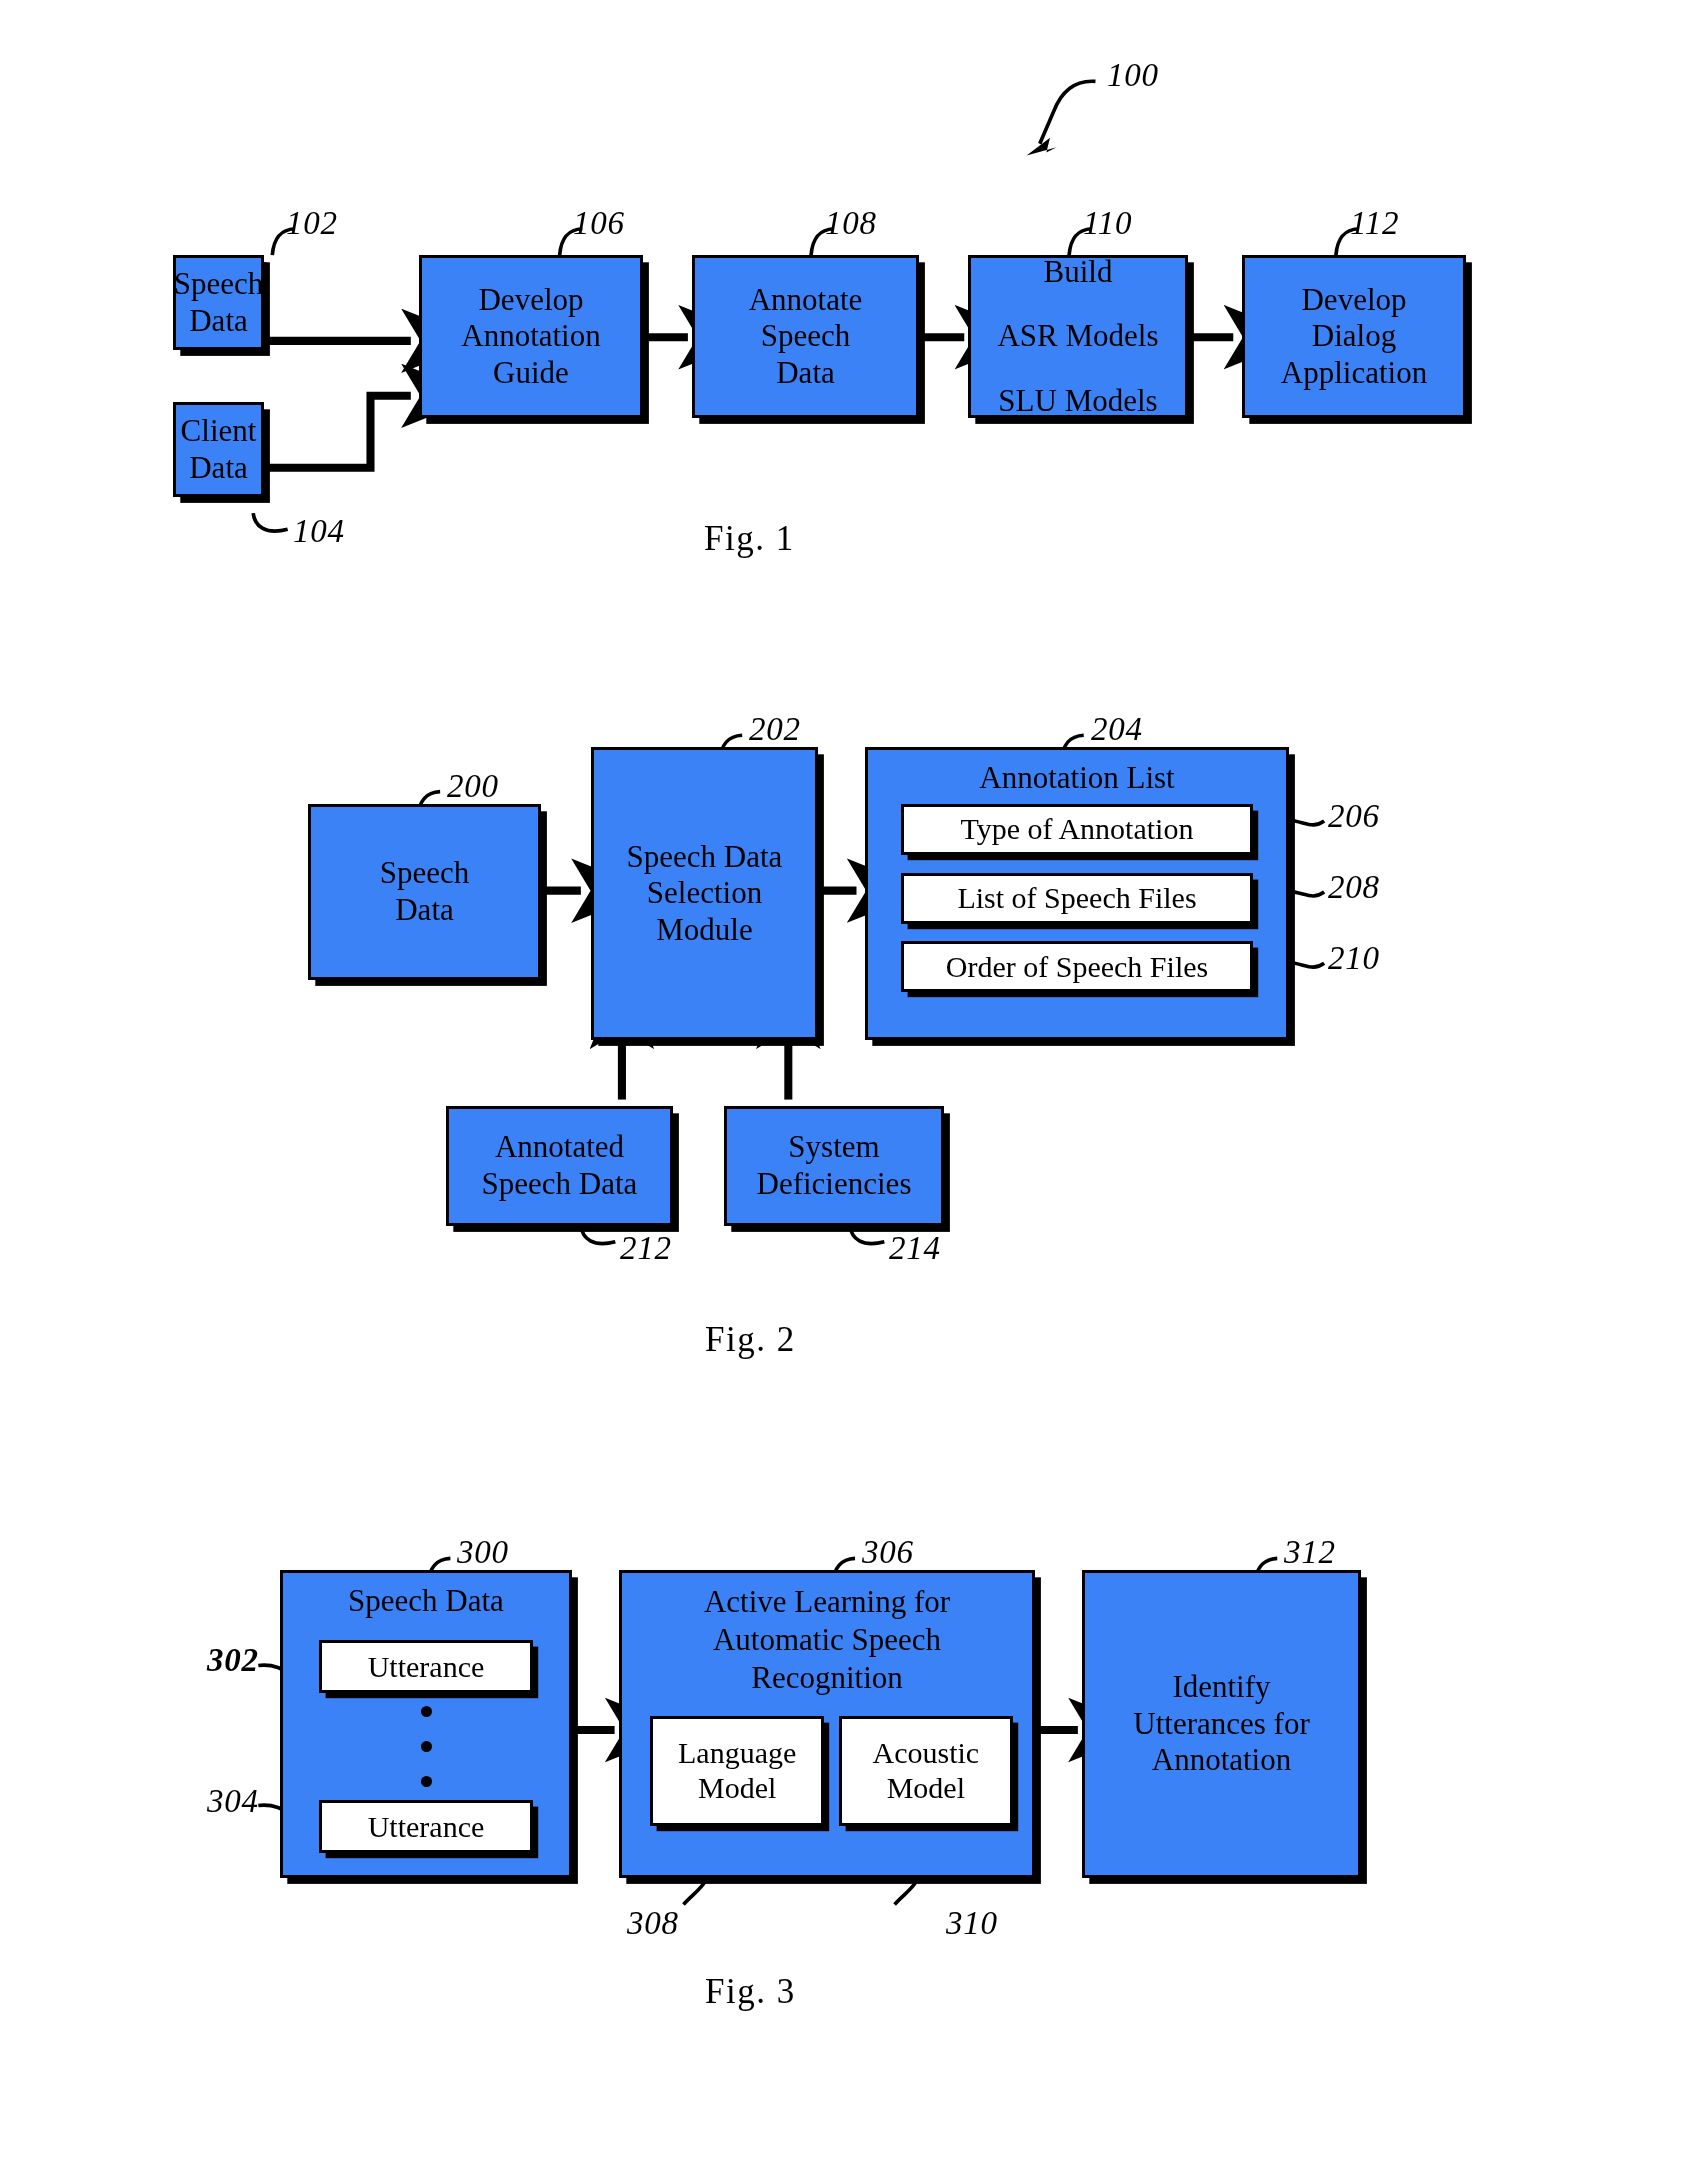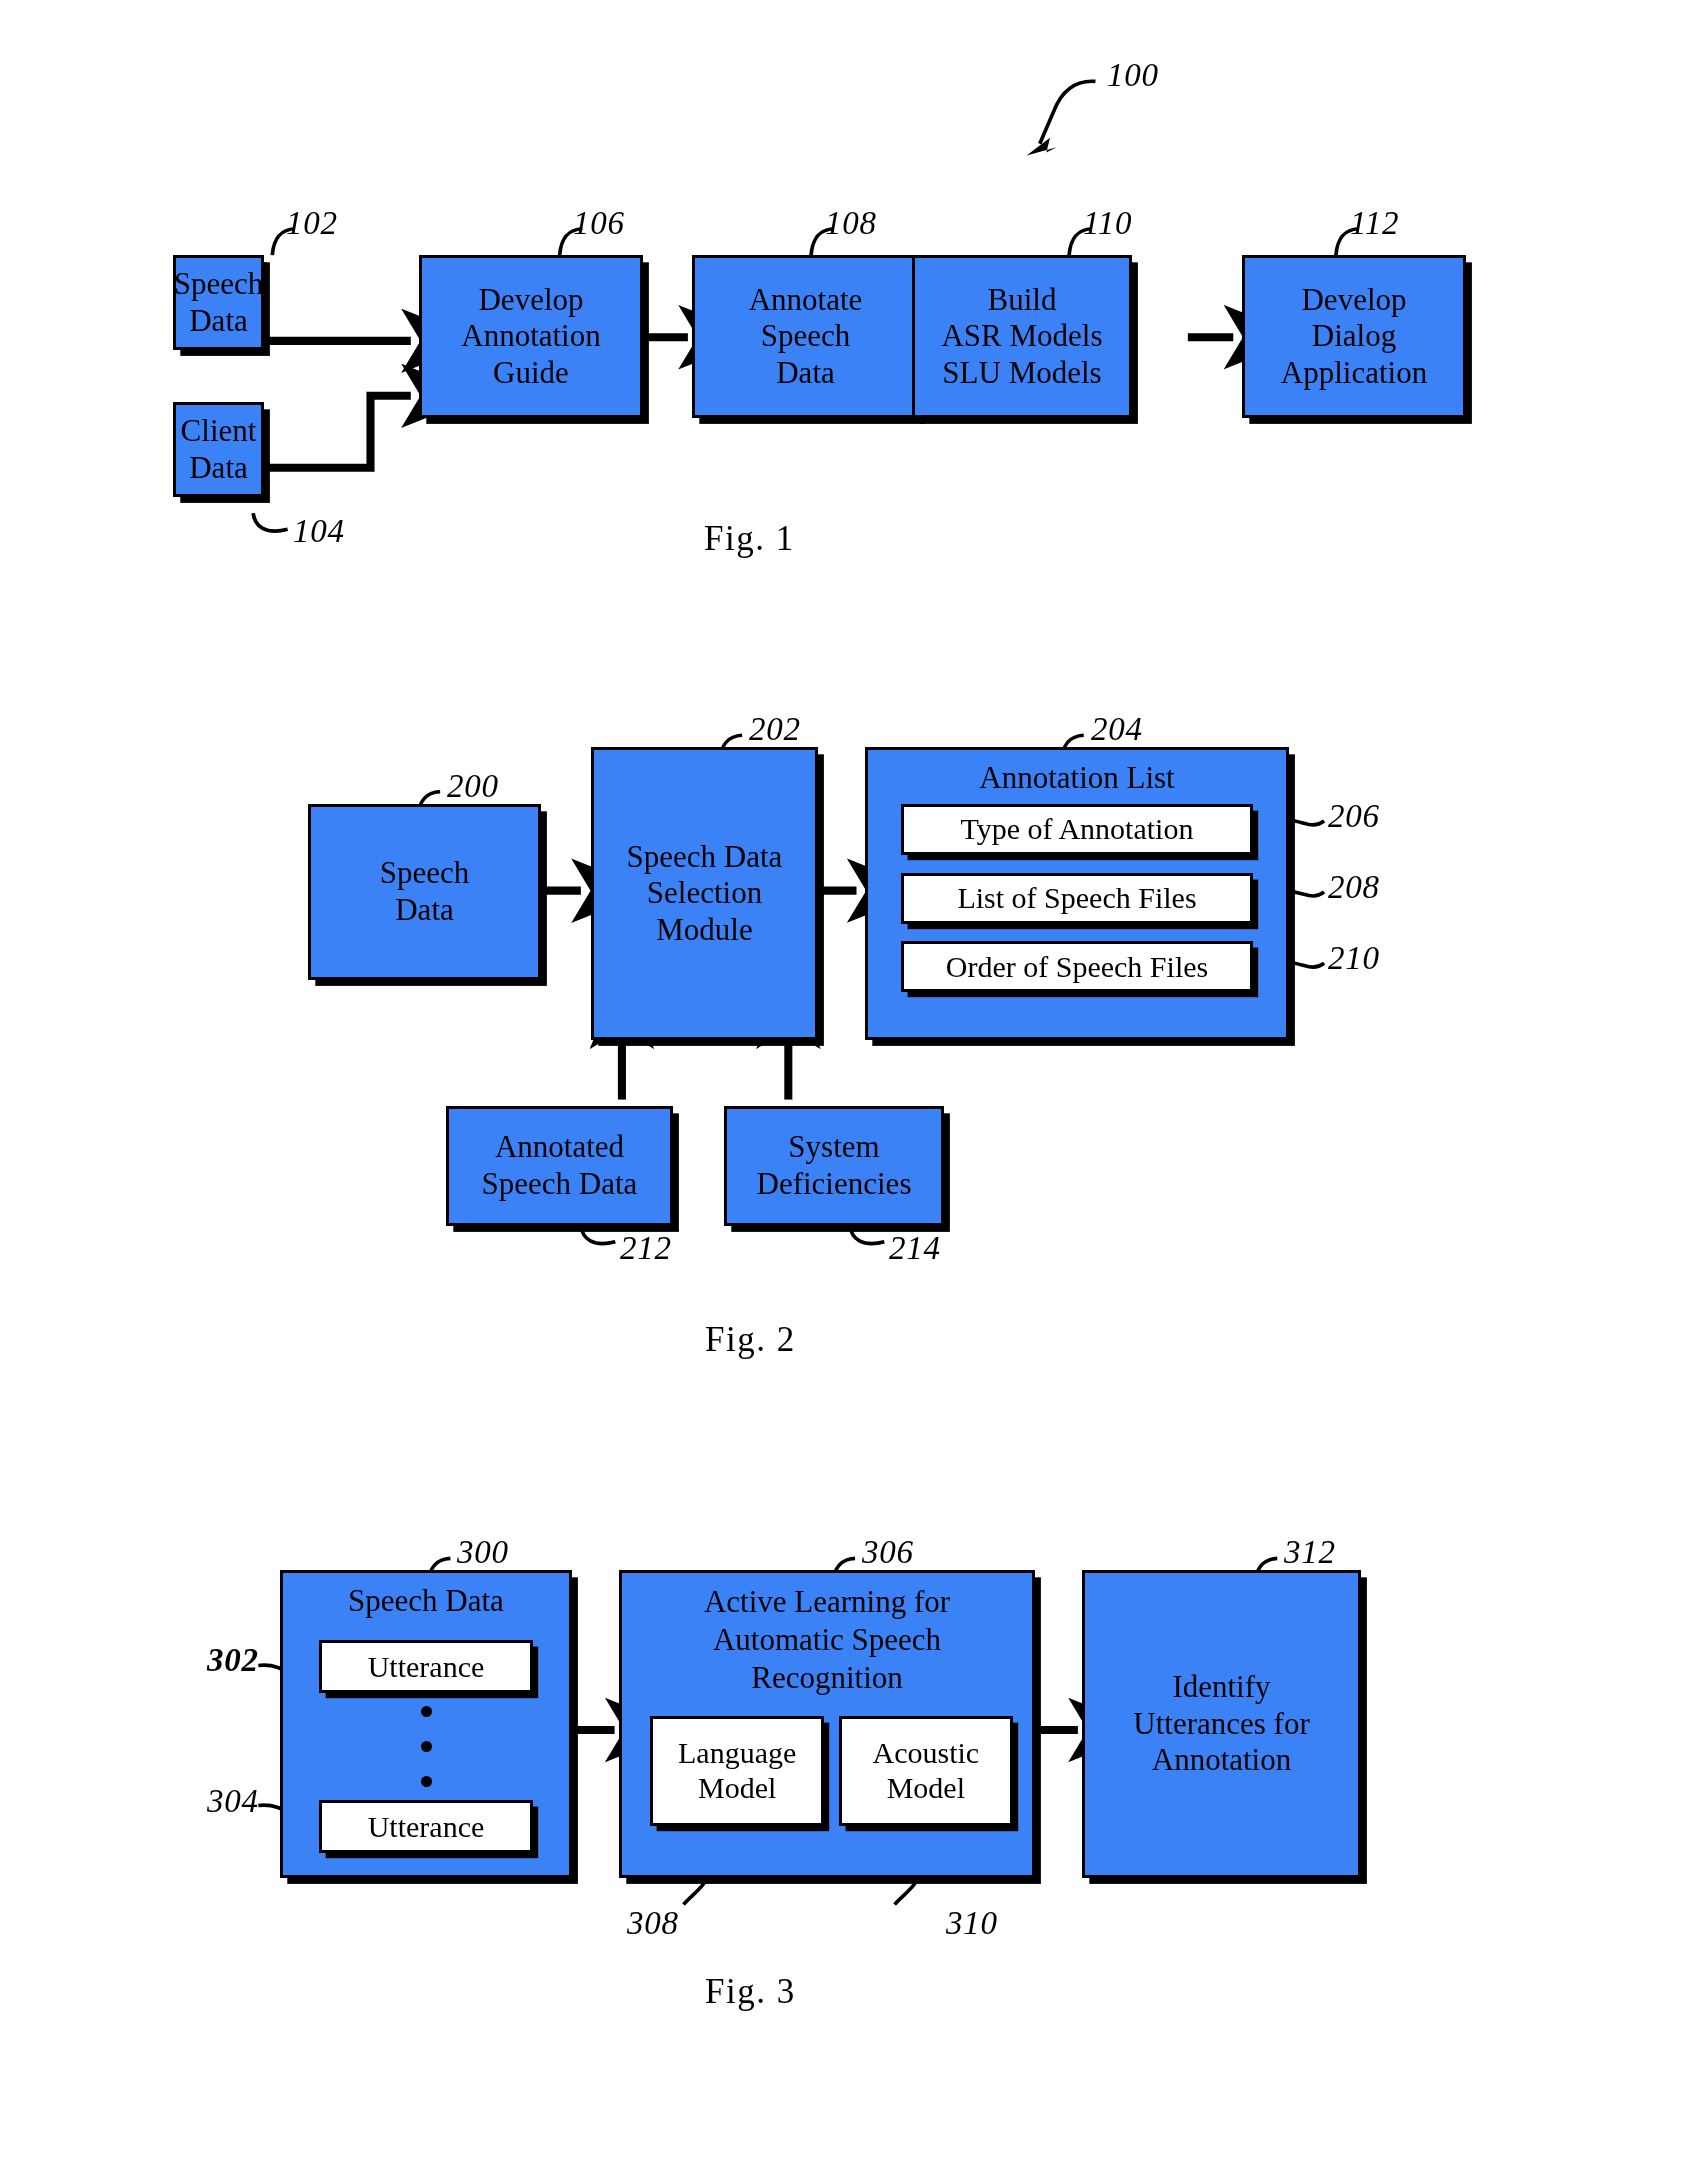--- a/index.html
+++ b/index.html
@@ -192,21 +192,21 @@
     </div>
   <span class="refnum" style="left:573px;top:205px;">106</span>
 
   <div class="pbox" style="left:692px;top:255px;width:227px;height:163px;">
       <span class="ln">Annotate</span>
       <span class="ln">Speech</span>
       <span class="ln">Data</span>
     </div>
   <span class="refnum" style="left:825px;top:205px;">108</span>
 
-  <div class="pbox" style="left:912px;top:255px;width:220px;height:163px;">
+  <div class="pbox" style="left:968px;top:255px;width:220px;height:163px;gap:28px;">
       <span class="ln">Build</span>
       <span class="ln">ASR Models</span>
       <span class="ln">SLU Models</span>
     </div>
   <span class="refnum" style="left:1083px;top:205px;">110</span>
 
   <div class="pbox" style="left:1242px;top:255px;width:224px;height:163px;">
       <span class="ln">Develop</span>
       <span class="ln">Dialog</span>
       <span class="ln">Application</span>

